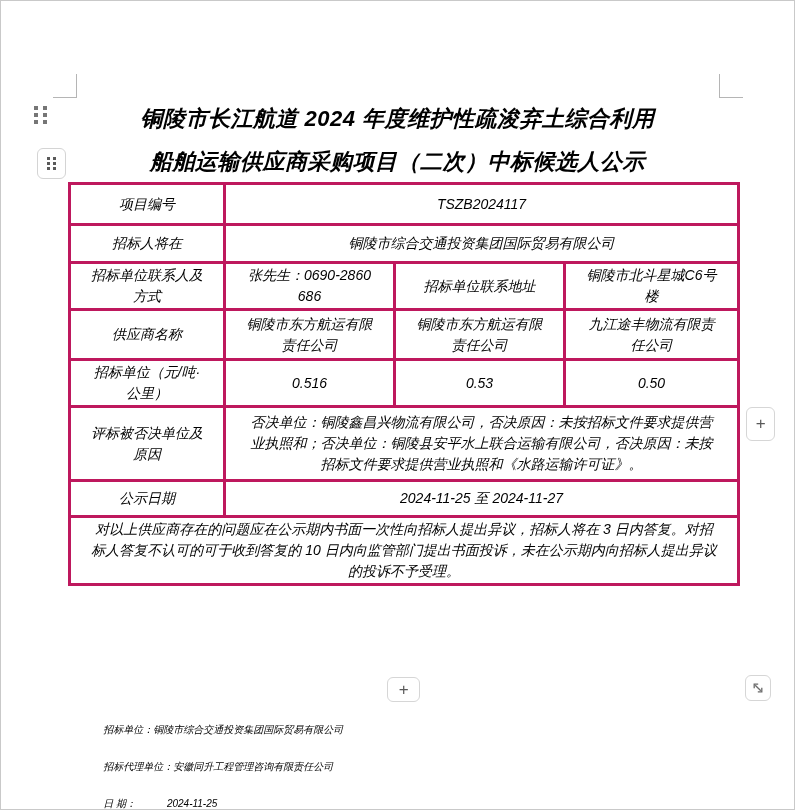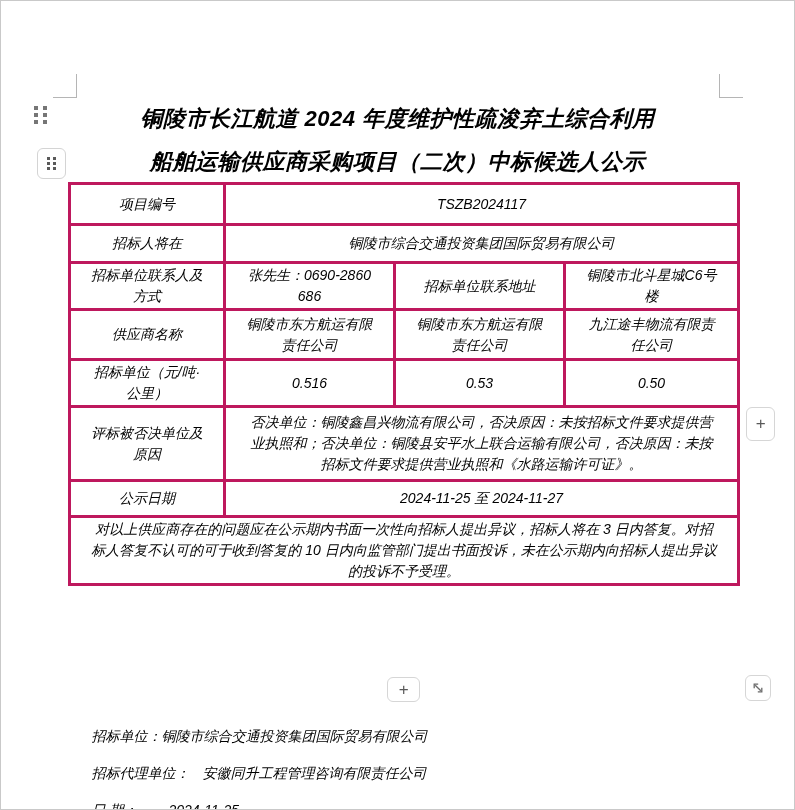--- a/index.html
+++ b/index.html
@@ -40,23 +40,23 @@
   .r6{height:39px}.r7{height:36px}.r8{height:74px}.r9{height:36px}.r10{height:39px}.r11{height:44px}
 
   
   .ctrl { position:absolute; background:#fff; border:1px solid #d6d6d6; border-radius:6px;
     color:#595959; display:flex; align-items:center; justify-content:center; cursor:pointer; }
   .plus-right { left:745px; top:406px; width:27px; height:32px; font-size:17px; font-weight:400; }
   .plus-bottom { left:386px; top:676px; width:31px; height:23px; font-size:17px; }
   .resize-btn { left:744px; top:674px; width:24px; height:24px; }
   .resize-btn svg { display:block; }
 
-  .footer-line { position:absolute; left:75px; font-size:14px; white-space:pre; }
+  .footer-line { position:absolute; left:91px; font-size:10px; white-space:pre; }
   .fl1 { top:711px; } .fl2 { top:748px; } .fl3 { top:785px; }
-  .fl2 .val { margin-left:13px; } .fl3 .val { margin-left:31px; }
+  .fl2 .val { margin-left:0; } .fl3 .val { margin-left:31px; }
 </style>
 </head>
 <body>
 
 <div class="viewport">
 
   <div class="crop-mark crop-tl"></div>
   <div class="crop-mark crop-tr"></div>
 
   <div class="drag-dots">

